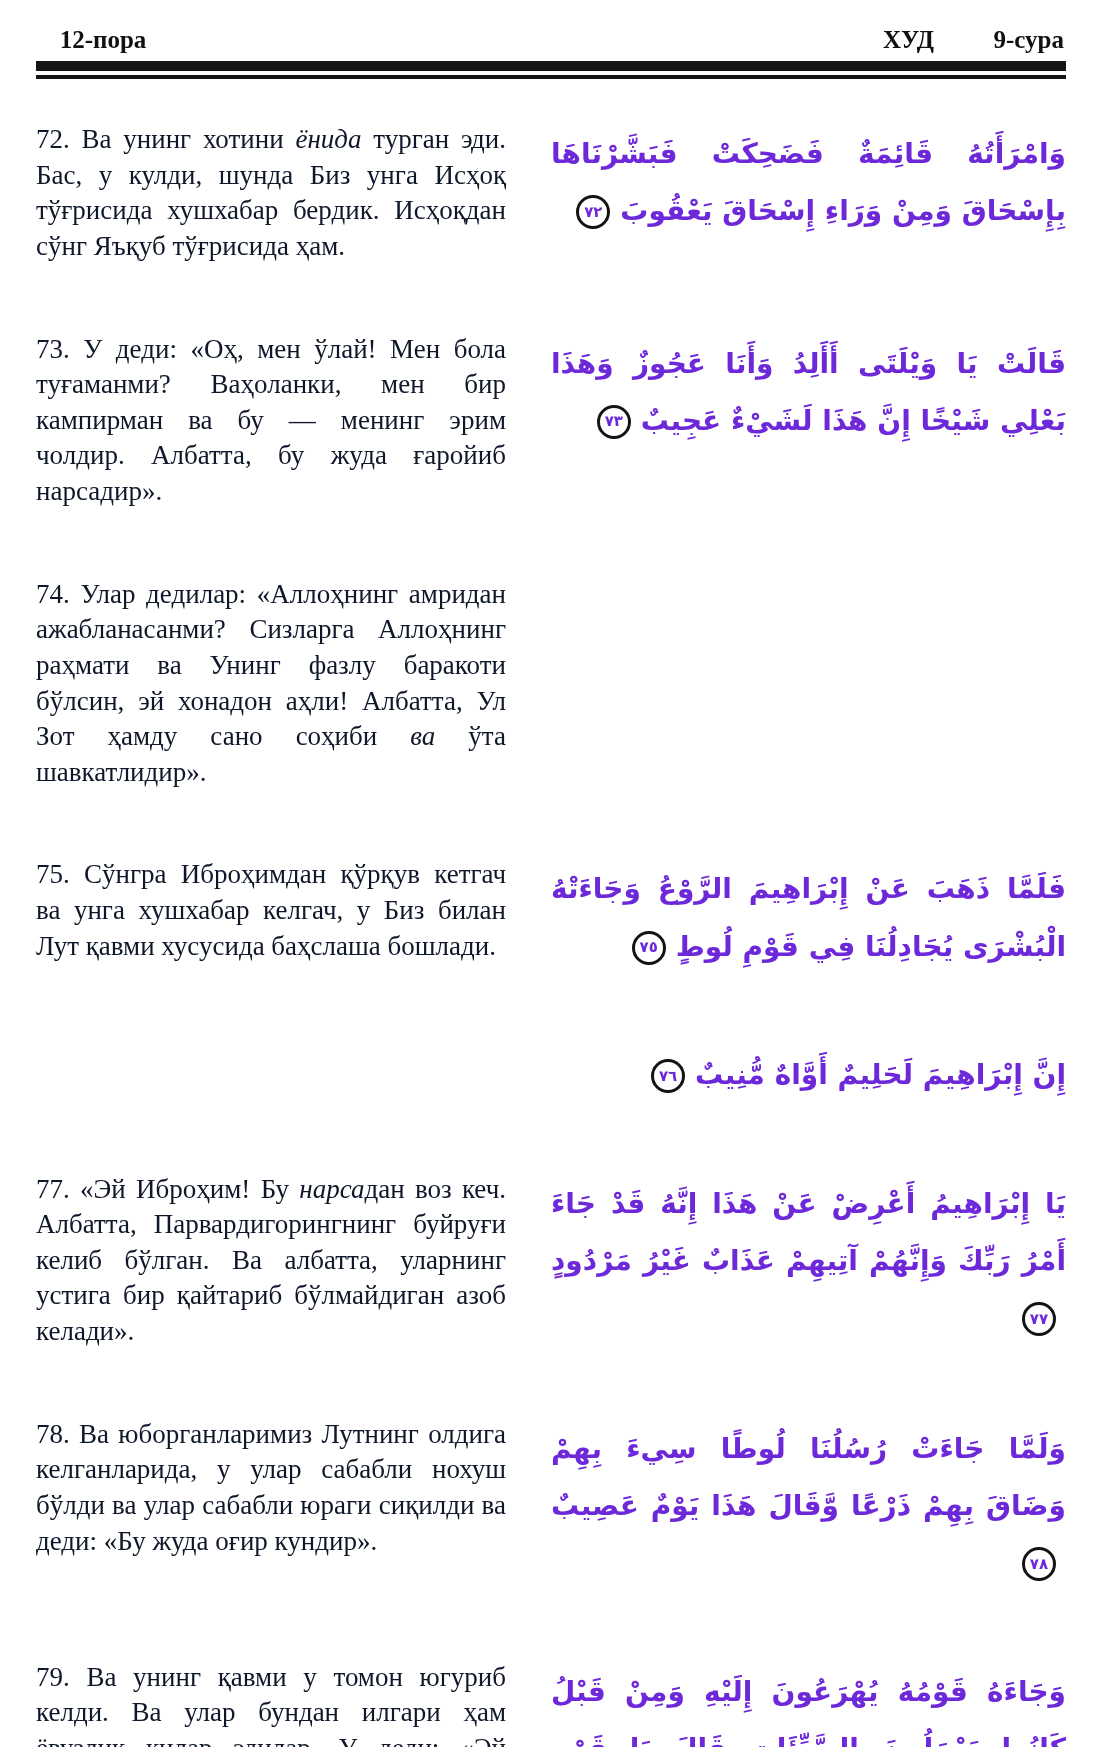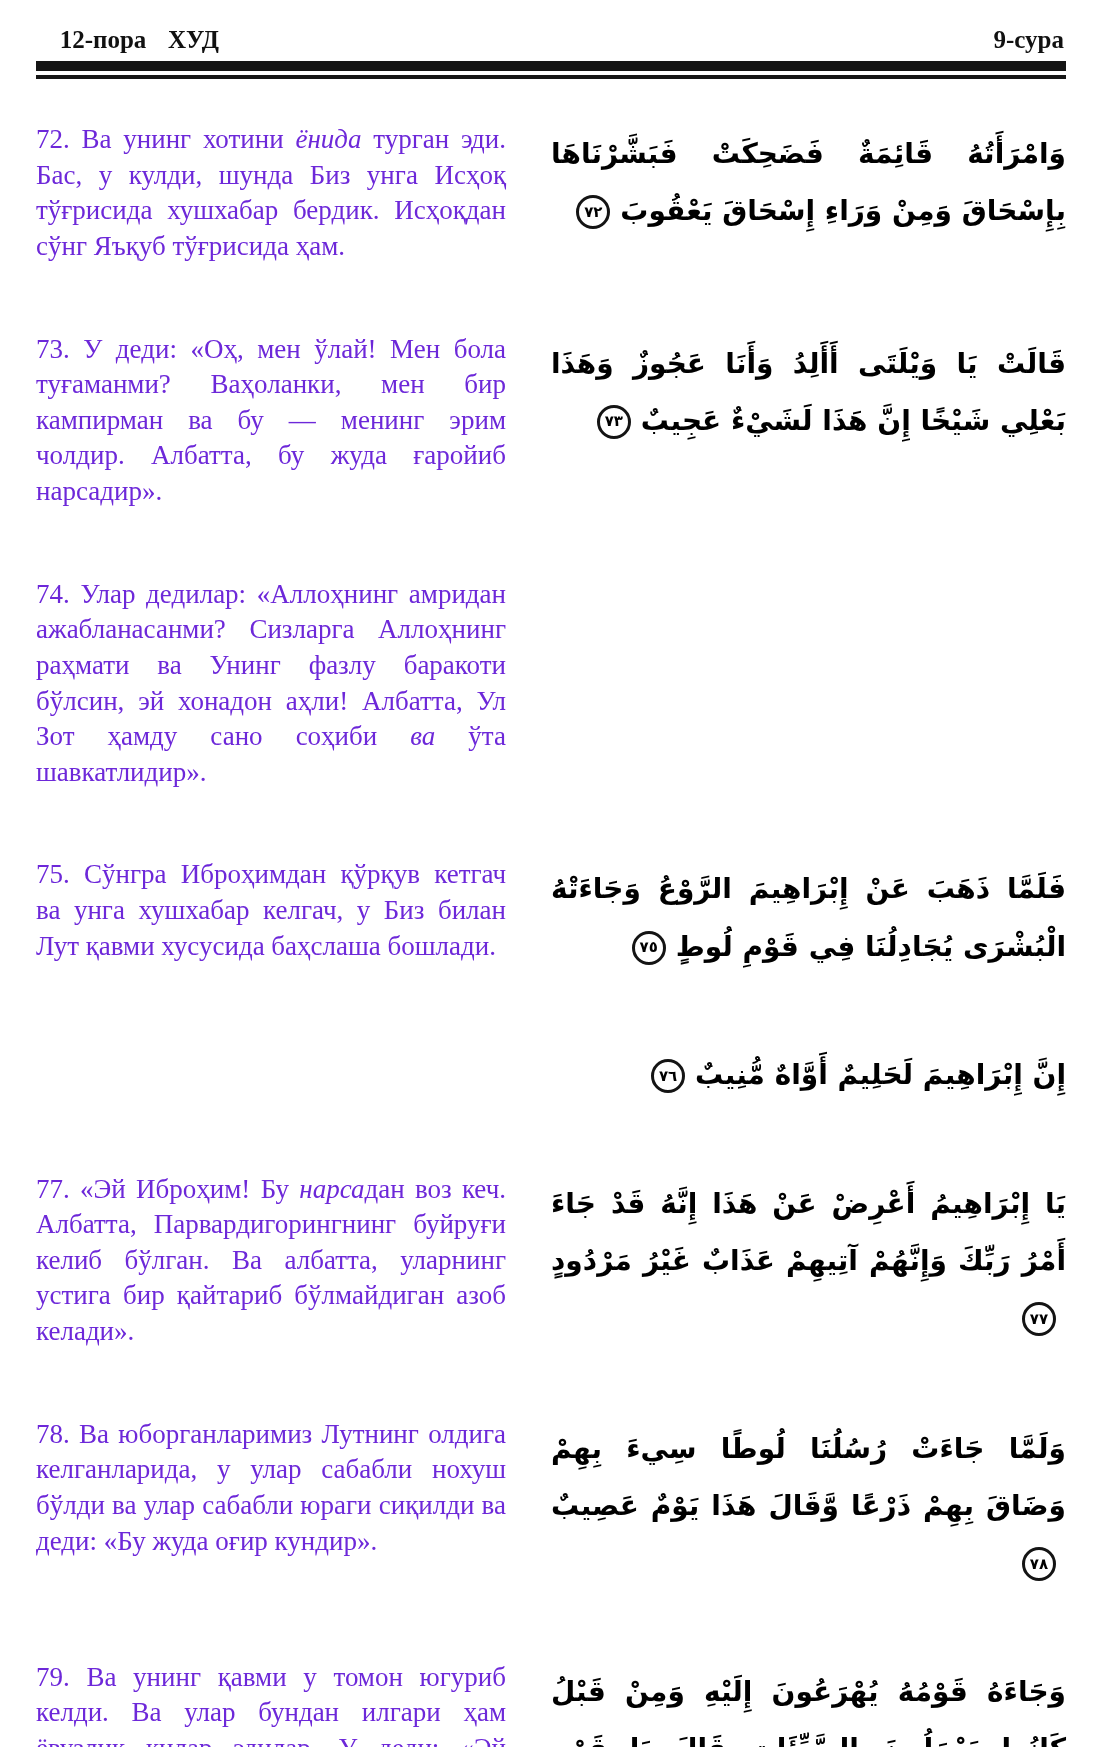--- a/index.html
+++ b/index.html
@@ -17,46 +17,46 @@
   }
   
   .hdr {
     display: flex;
     justify-content: space-between;
     align-items: baseline;
     font-weight: bold;
     font-size: 25px;
     padding: 6px 2px 0 2px;
   }
-  .hdr .c { text-align: left; flex: 1; }
+  .hdr .c { text-align: right; flex: 1; }
   .hdr .l { min-width: 130px; text-align: center; }
   .hdr .r { min-width: 130px; text-align: right; }
   .rule-thick { height: 10px; background: #151515; margin-top: 7px; }
   .rule-thin  { height: 4px;  background: #151515; margin-top: 4px; }
   
   .verses { margin-top: 16px; display: flex; flex-direction: column; }
   .verse-row { display: flex; gap: 45px; margin-bottom: 13px; align-items: flex-start; }
   .uz {
     flex: 0 0 470px;
     font-size: 27px;
     line-height: 1.32;
     text-align: justify;
-    color: #6d28d9;
+    color: #0f172a;
   }
   .uz em { font-style: italic; }
   .ar {
     flex: 1;
     direction: rtl;
     unicode-bidi: embed;
     font-family: "DejaVu Sans", sans-serif;
     font-weight: 700;
     font-size: 28px;
     line-height: 2.05;
     text-align: justify;
-    color: #000000;
+    color: #6d28d9;
     padding-top: 2px;
   }
   .ayah-marker {
     display: inline-flex;
     align-items: center;
     justify-content: center;
     width: 34px;
     height: 34px;
     border: 3px solid #141414;
     border-radius: 50%;

